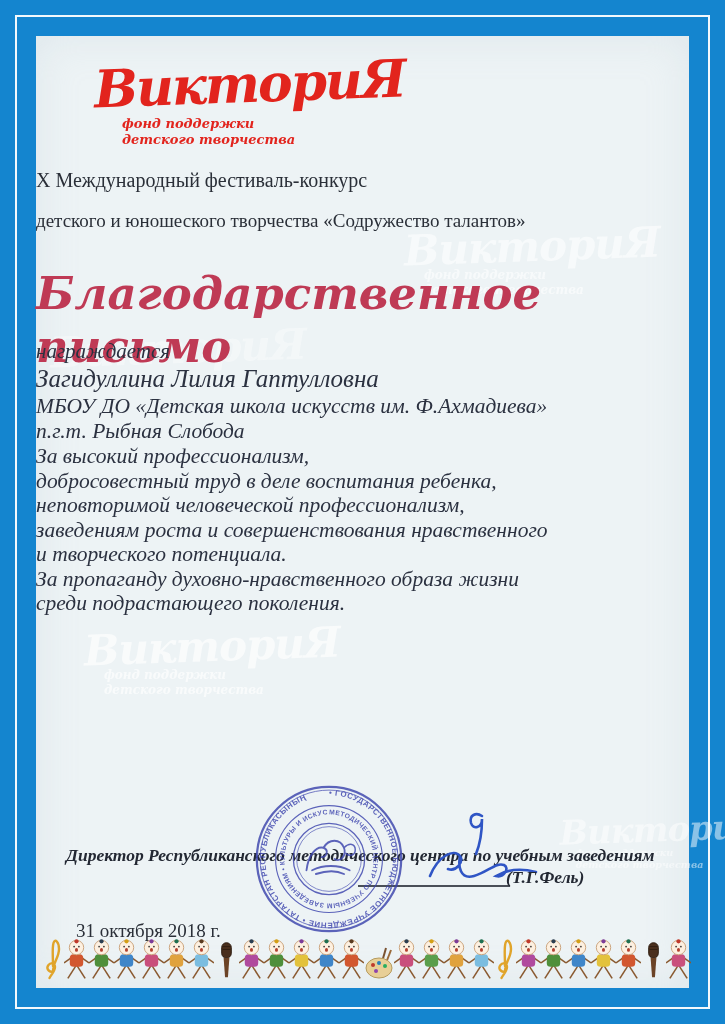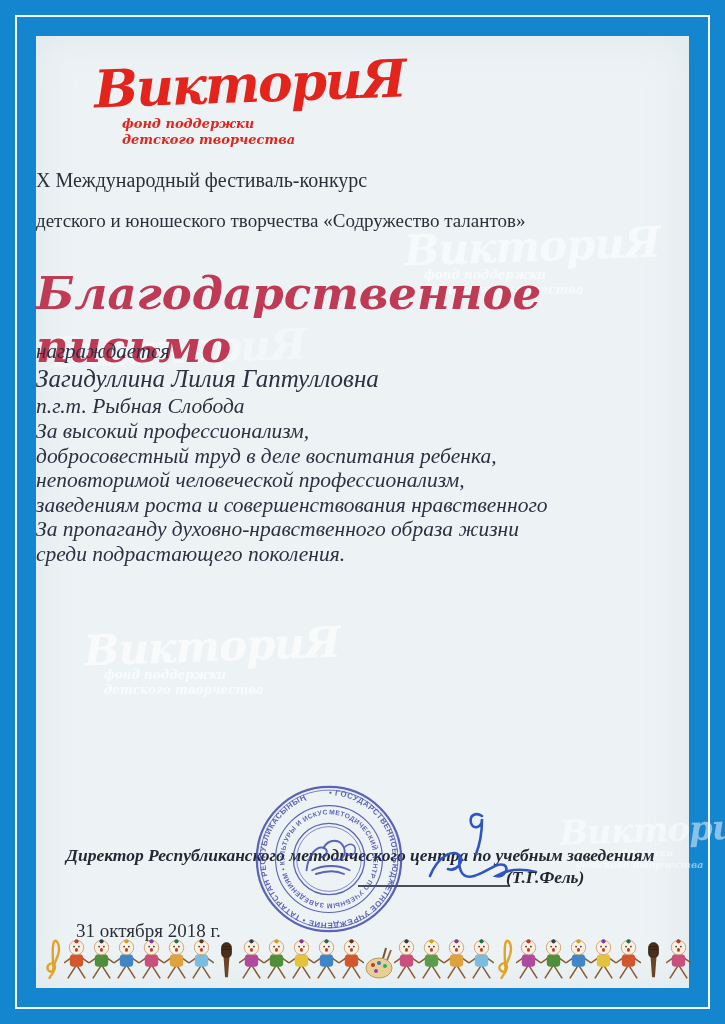--- a/index.html
+++ b/index.html
@@ -118,25 +118,27 @@
   </div>
 
   <div class="abs center hdr" style="top:133px;">Х Международный фестиваль-конкурс</div>
   <div class="abs center title" style="top:231px;">Благодарственное письмо</div>
 
   <div class="abs center hdr" style="top:174px;font-size:19px;">детского и юношеского творчества «Содружество талантов»</div>
 
   <div class="abs center award" style="top:303px;">
     <div class="intro">награждается</div>
     <div class="recipient">Загидуллина Лилия Гаптулловна</div>
+    <div class="org">МБОУ ДО «Детская школа искусств им. Ф.Ахмадиева»</div>
     <div class="loc">п.г.т. Рыбная Слобода</div>
     <div class="reason">За высокий профессионализм,</div>
     <div class="reason">добросовестный труд в деле воспитания ребенка,</div>
     <div class="reason">неповторимой человеческой профессионализм,</div>
     <div class="reason">заведениям роста и совершенствования нравственного</div>
+    <div class="reason">и творческого потенциала.</div>
     <div class="reason">За пропаганду духовно-нравственного образа жизни</div>
     <div class="reason">среди подрастающего поколения.</div>
   </div>
 
   <div class="abs director" style="left:30px;top:806px;width:600px;">
     <div>Директор Республиканского методического центра по учебным заведениям</div>
   </div>
 
   <div class="abs sig-underline" style="left:322px;top:849px;width:152px;"></div>
   <svg class="abs" style="left:388px;top:774px;" width="122" height="76" viewBox="0 0 122 76">

